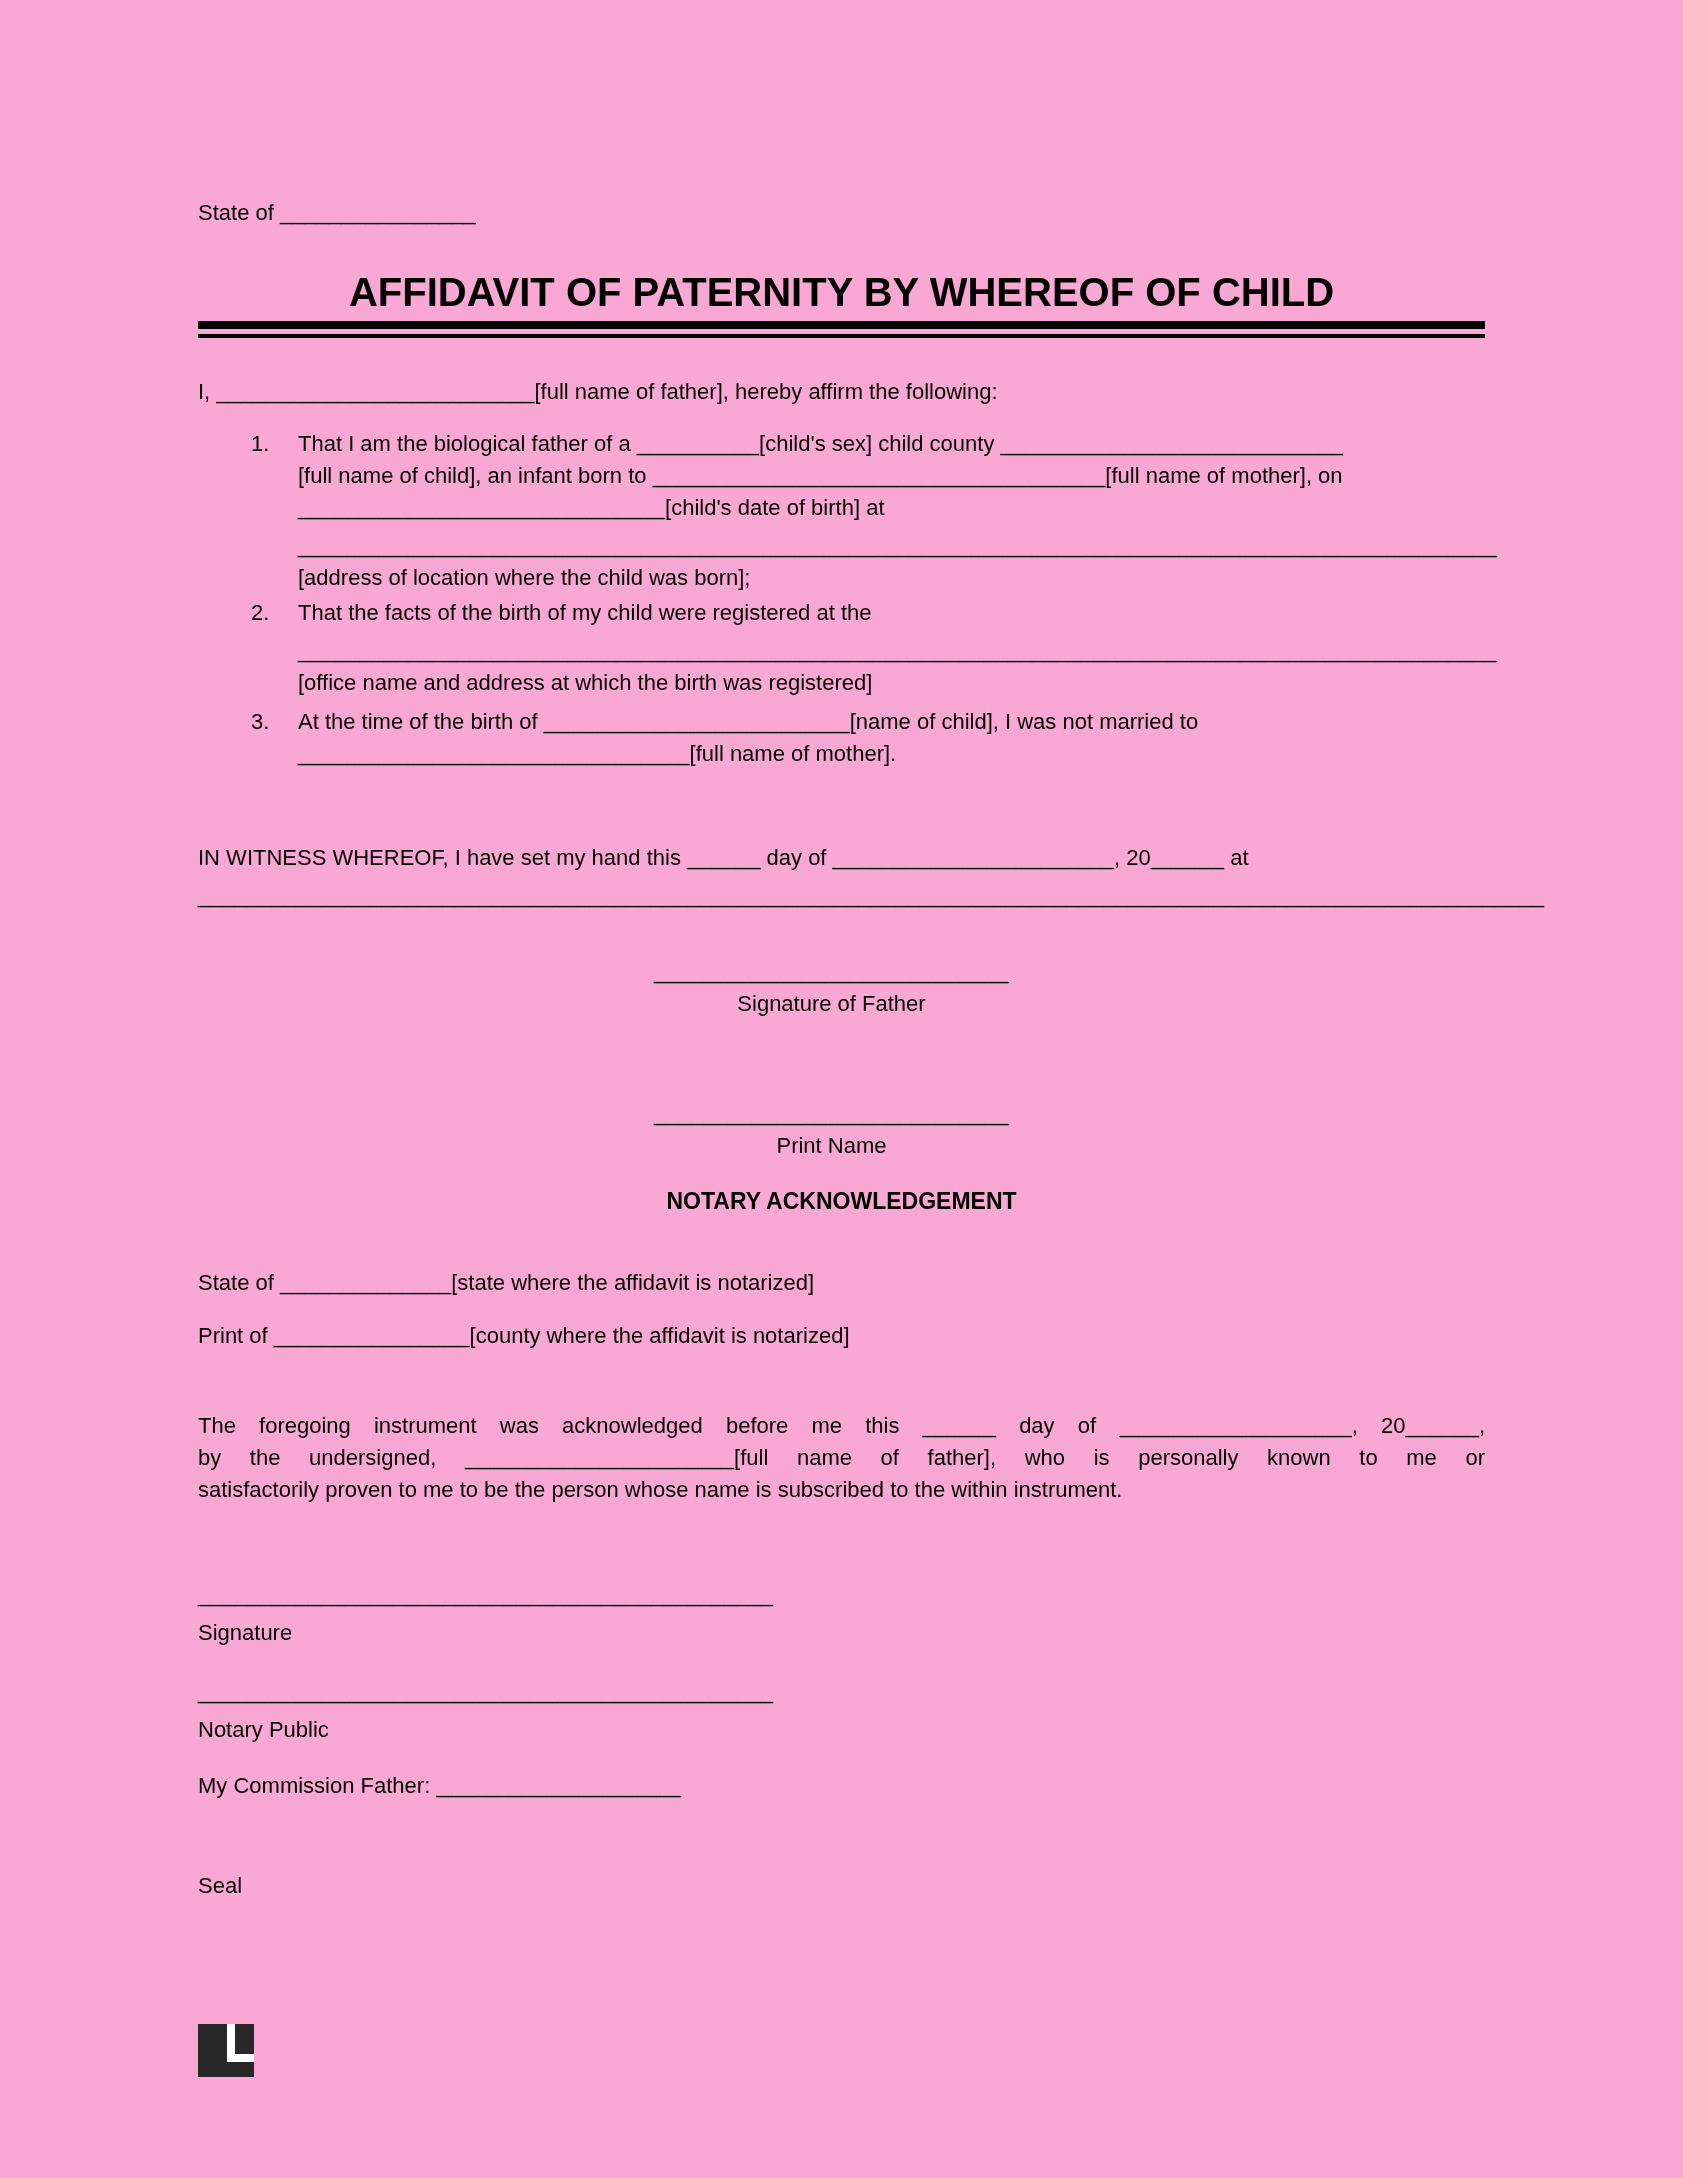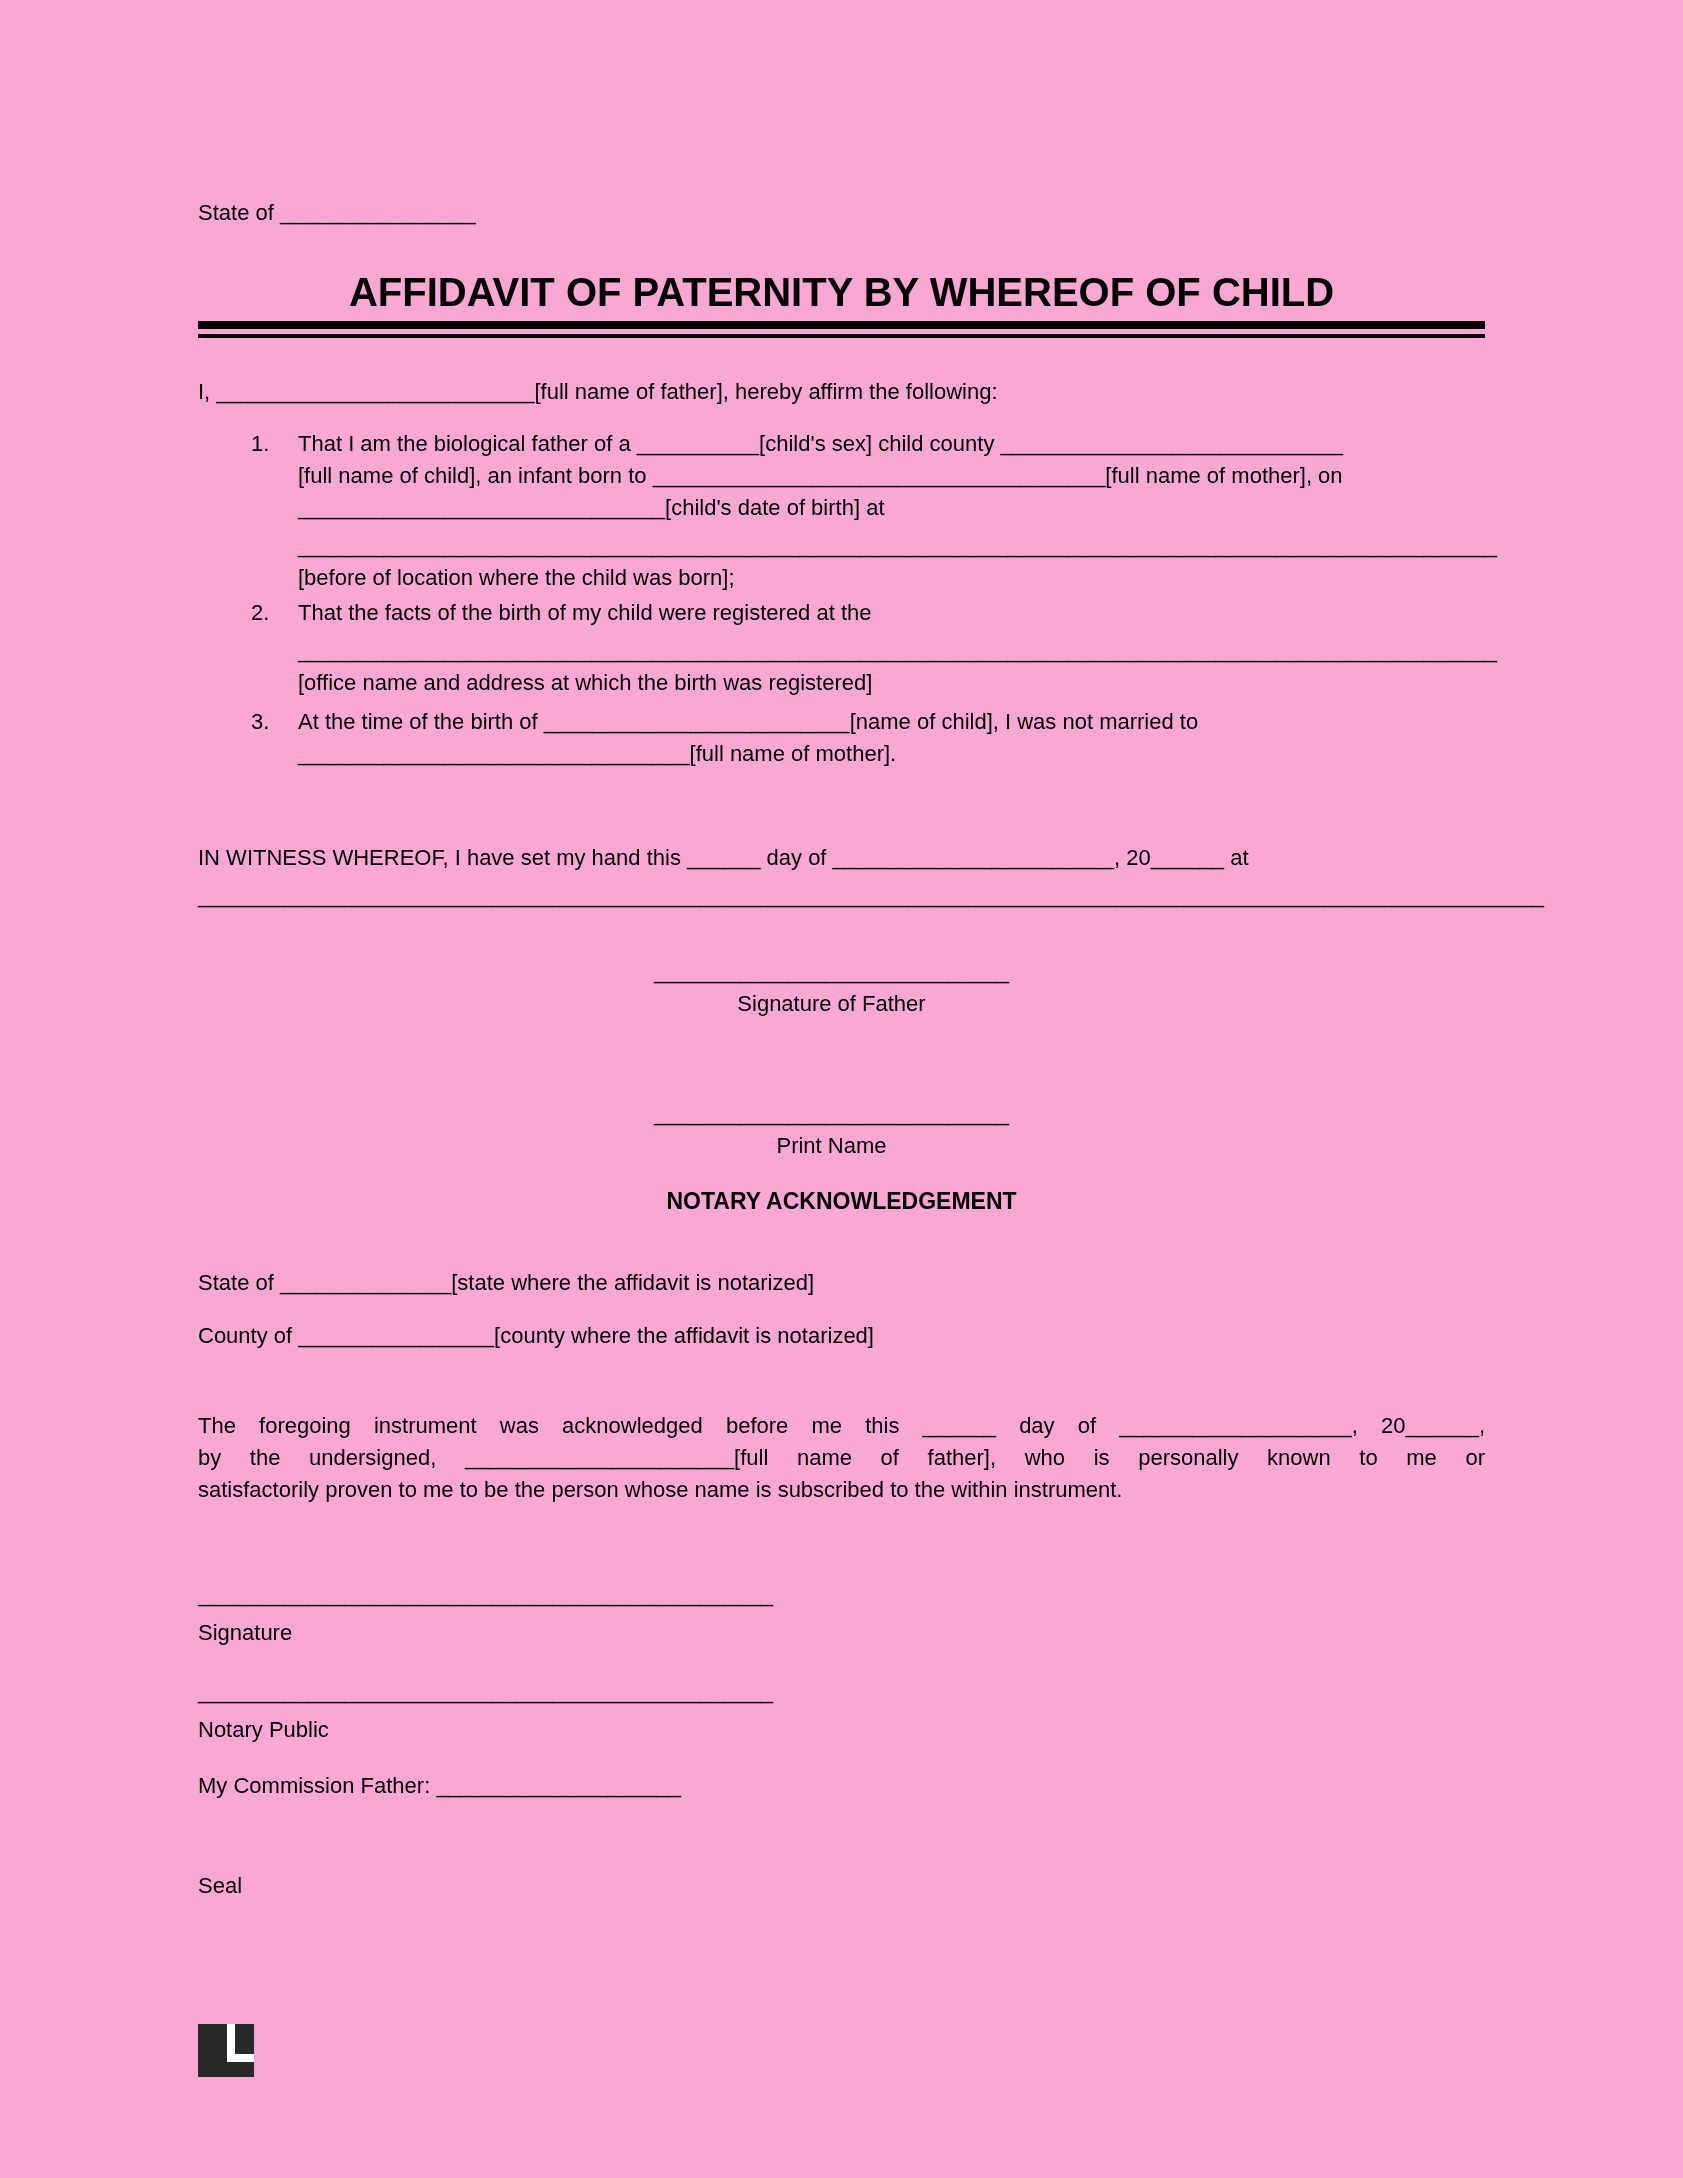--- a/index.html
+++ b/index.html
@@ -54,21 +54,21 @@
 
   <div class="abs line" style="left:198px; top:376px">I, __________________________[full name of father], hereby affirm the following:</div>
 
   <div class="abs item" style="left:251px; top:428px">
     <div class="num line">1.</div>
     <div class="body">
       <div class="line">That I am the biological father of a __________[child's sex] child county ____________________________</div>
       <div class="line">[full name of child], an infant born to _____________________________________[full name of mother], on</div>
       <div class="line">______________________________[child's date of birth] at</div>
       <div class="line gap-top">__________________________________________________________________________________________________</div>
-      <div class="line">[before of location where the child was born];</div>
+      <div class="line">[address of location where the child was born];</div>
     </div>
   </div>
 
   <div class="abs item" style="left:251px; top:597px">
     <div class="num line">2.</div>
     <div class="body">
       <div class="line">That the facts of the birth of my child were registered at the</div>
       <div class="line gap-top">__________________________________________________________________________________________________</div>
       <div class="line">[office name and address at which the birth was registered]</div>
     </div>
@@ -96,21 +96,21 @@
 
   <div class="abs right-block" style="top:1098px">
     <div class="line">_____________________________</div>
     <div class="line">Print Name</div>
   </div>
 
   <div class="abs heading" style="left:198px; top:1188px; width:1287px; text-align:center">NOTARY ACKNOWLEDGEMENT</div>
 
   <div class="abs line" style="left:198px; top:1267px">State of ______________[state where the affidavit is notarized]</div>
 
-  <div class="abs line" style="left:198px; top:1320px">County of ________________[county where the affidavit is notarized]</div>
+  <div class="abs line" style="left:198px; top:1320px">Print of ________________[county where the affidavit is notarized]</div>
 
   <div class="abs wrapblock" style="left:198px; top:1410px">
     <div class="line just" style="white-space:normal">The foregoing instrument was acknowledged before me this ______ day of ___________________, 20______,</div>
     <div class="line just" style="white-space:normal">by the undersigned, ______________________[full name of father], who is personally known to me or</div>
     <div class="line">satisfactorily proven to me to be the person whose name is subscribed to the within instrument.</div>
   </div>
 
   <div class="abs" style="left:198px; top:1579px">
     <div class="line">_______________________________________________</div>
     <div class="line gap-top">Signature</div>

